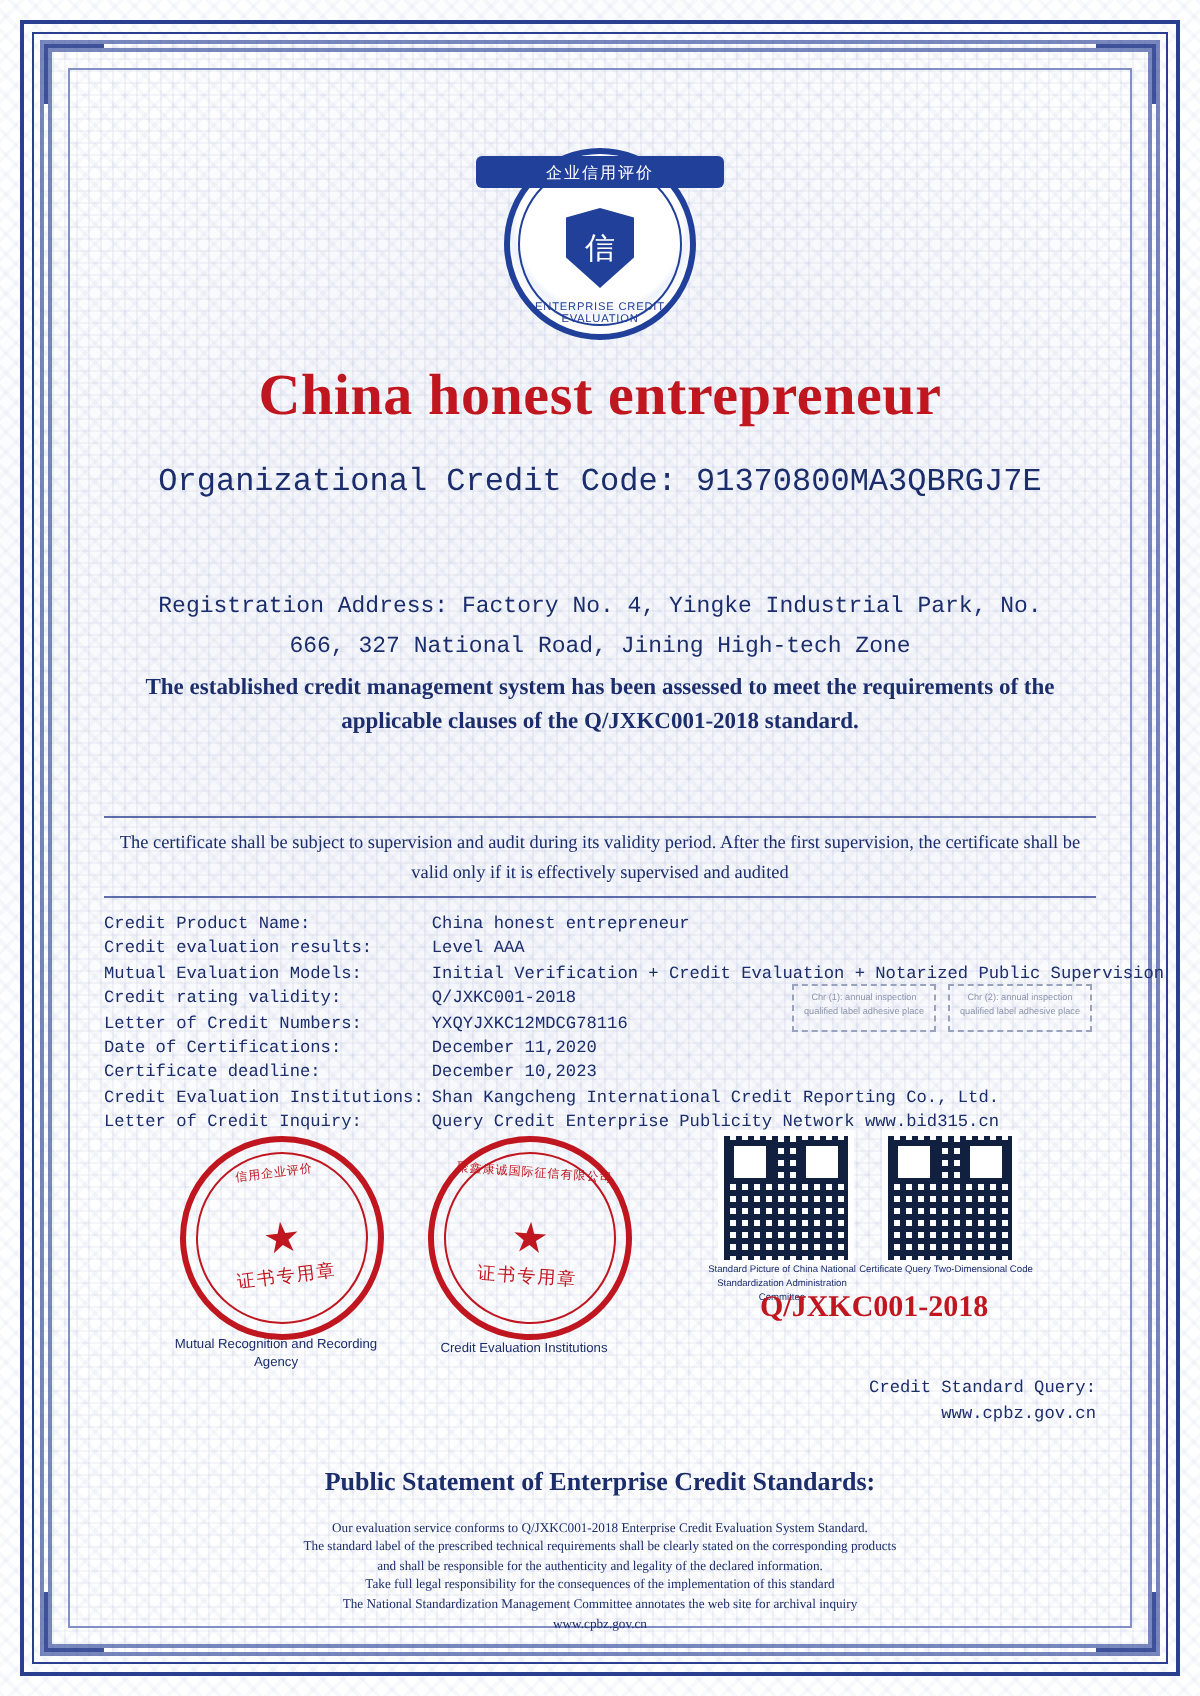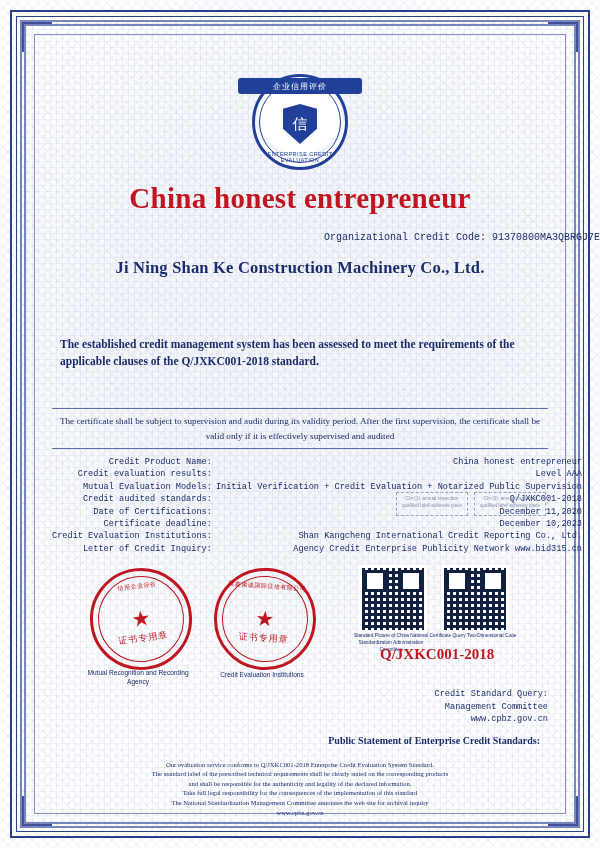--- a/index.html
+++ b/index.html
@@ -88,33 +88,33 @@
     position:absolute;left:0;right:0;bottom:7px;text-align:center;
     font-size:5.6px;letter-spacing:.4px;color:#21409a;
     font-family:"Liberation Sans", sans-serif;
   }
 
   h1.title{
     position:absolute;left:0;right:0;top:182px;margin:0;text-align:center;
     color:#c0161f;font-size:29px;font-weight:bold;letter-spacing:.3px;
   }
   .org-code{
-    position:absolute;left:0;right:0;top:232px;text-align:right;
-    font-size:10px;color:#1b2d6b;font-family:"Liberation Mono", monospace;
+    position:absolute;left:0;right:0;top:232px;text-align:center;
+    font-size:16px;color:#1b2d6b;font-family:"Liberation Mono", monospace;
   }
   .company{
     position:absolute;left:0;right:0;top:258px;text-align:center;
     font-size:16.5px;font-weight:bold;color:#1b2d6b;letter-spacing:.2px;
   }
   .address{
     position:absolute;left:70px;right:70px;top:294px;text-align:center;
     font-size:11.5px;color:#1b2d6b;line-height:20px;font-family:"Liberation Mono", monospace;
   }
   .statement{
-    position:absolute;left:60px;right:60px;top:336px;text-align:left;
+    position:absolute;left:60px;right:60px;top:336px;text-align:center;
     font-size:11.5px;color:#1b2d6b;line-height:17px;font-weight:bold;
   }
   .honor{
     position:absolute;left:0;right:0;top:378px;text-align:center;
     color:#c0161f;font-size:19px;font-weight:bold;letter-spacing:.2px;
   }
   .rule{
     position:absolute;left:52px;right:52px;top:408px;height:1px;background:#2a3f8f;opacity:.75;
   }
   .supervision{
@@ -124,21 +124,21 @@
   .rule2{
     position:absolute;left:52px;right:52px;top:448px;height:1px;background:#2a3f8f;opacity:.75;
   }
 
   
   .details{
     position:absolute;left:52px;top:456px;font-size:8.6px;color:#1b2d6b;
     font-family:"Liberation Mono", monospace;line-height:12.4px;
   }
   .details table{border-collapse:collapse;}
-  .details td{padding:0 0 0 0;vertical-align:top;text-align:right;}
+  .details td{padding:0 0 0 0;vertical-align:top;}
   .details td.k{width:146px;white-space:nowrap;}
   .details td.v{padding-left:4px;}
 
   
   .insp{
     position:absolute;top:492px;width:72px;height:24px;border:1px dashed #9aa3bd;
     color:#8b93ac;font-size:4.6px;text-align:center;line-height:7px;
     font-family:"Liberation Sans", sans-serif;padding-top:2px;box-sizing:border-box;
   }
   .insp.a{left:396px;}
@@ -202,21 +202,21 @@
   }
   .query{
     position:absolute;right:52px;top:688px;width:230px;text-align:right;
     font-size:8.6px;color:#1b2d6b;line-height:12.5px;font-family:"Liberation Mono", monospace;
   }
 
   .public{
     position:absolute;left:60px;right:60px;top:736px;text-align:center;
     font-size:6.6px;color:#1b2d6b;line-height:9.6px;
   }
-  .public .hd{font-weight:bold;font-size:10px;margin-bottom:14px;text-align:right;}
+  .public .hd{font-weight:bold;font-size:13px;margin-bottom:14px;}
 </style>
 </head>
 <body>
 
 <div class="page">
   <div class="guilloche"></div>
   <div class="frame-outer"></div>
   <div class="frame-mid"></div>
   <div class="frame-orn"></div>
   <div class="frame-inner"></div>
@@ -228,21 +228,21 @@
   <div class="emblem">
     <div class="ring"></div>
     <div class="ring2"></div>
     <div class="banner">企业信用评价</div>
     <div class="shield">信</div>
     <div class="arcbot">ENTERPRISE CREDIT EVALUATION</div>
   </div>
 
   <h1 class="title">China honest entrepreneur</h1>
   <div class="org-code">Organizational Credit Code: 91370800MA3QBRGJ7E</div>
-  <div class="company">Ji Ning Shan Ke Construction Machinery Co., Ltd.</div>
+  <div class="address">Registration Address: Factory No. 4, Yingke Industrial Park, No. 666, 327 National Road, Jining High-tech Zone</div>
   <div class="statement">The established credit management system has been assessed to meet the requirements of the applicable clauses of the Q/JXKC001-2018 standard.</div>
 
   <div class="rule"></div>
   <div class="supervision">The certificate shall be subject to supervision and audit during its validity period. After the first supervision, the certificate shall be valid only if it is effectively supervised and audited</div>
   <div class="rule2"></div>
 
   <div class="details">
     <table>
       <tbody id="details-rows">
           <tr>
@@ -251,38 +251,42 @@
           </tr>
           <tr>
             <td class="k">Credit evaluation results:</td>
             <td class="v">Level AAA</td>
           </tr>
           <tr>
             <td class="k">Mutual Evaluation Models:</td>
             <td class="v">Initial Verification + Credit Evaluation + Notarized Public Supervision</td>
           </tr>
           <tr>
-            <td class="k">Credit audited standards:</td>
+            <td class="k">Credit rating validity:</td>
             <td class="v">Q/JXKC001-2018</td>
+          </tr>
+          <tr>
+            <td class="k">Letter of Credit Numbers:</td>
+            <td class="v">YXQYJXKC12MDCG78116</td>
           </tr>
           <tr>
             <td class="k">Date of Certifications:</td>
             <td class="v">December 11,2020</td>
           </tr>
           <tr>
             <td class="k">Certificate deadline:</td>
             <td class="v">December 10,2023</td>
           </tr>
           <tr>
             <td class="k">Credit Evaluation Institutions:</td>
             <td class="v">Shan Kangcheng International Credit Reporting Co., Ltd.</td>
           </tr>
           <tr>
             <td class="k">Letter of Credit Inquiry:</td>
-            <td class="v">Agency Credit Enterprise Publicity Network www.bid315.cn</td>
+            <td class="v">Query Credit Enterprise Publicity Network www.bid315.cn</td>
           </tr>
         </tbody>
     </table>
   </div>
 
   <div class="insp a">Chr (1): annual inspection qualified label adhesive place</div>
   <div class="insp b">Chr (2): annual inspection qualified label adhesive place</div>
 
   <div class="seal s1">
     <div class="inner"></div>
@@ -302,21 +306,20 @@
 
   <div class="qr q1"></div>
   <div class="qr q2"></div>
   <div class="qr-cap k1">Standard Picture of China National Standardization Administration Committee</div>
   <div class="qr-cap k2">Certificate Query Two-Dimensional Code</div>
 
   <div class="certno">Q/JXKC001-2018</div>
 
   <div class="query">
     <div>Credit Standard Query:</div>
-    <div>Management Committee</div>
     <div>www.cpbz.gov.cn</div>
   </div>
 
   <div class="public">
     <div class="hd">Public Statement of Enterprise Credit Standards:</div>
     <div id="public-lines">
         <div>Our evaluation service conforms to Q/JXKC001-2018 Enterprise Credit Evaluation System Standard.</div>
         <div>The standard label of the prescribed technical requirements shall be clearly stated on the corresponding products</div>
         <div>and shall be responsible for the authenticity and legality of the declared information.</div>
         <div>Take full legal responsibility for the consequences of the implementation of this standard</div>

